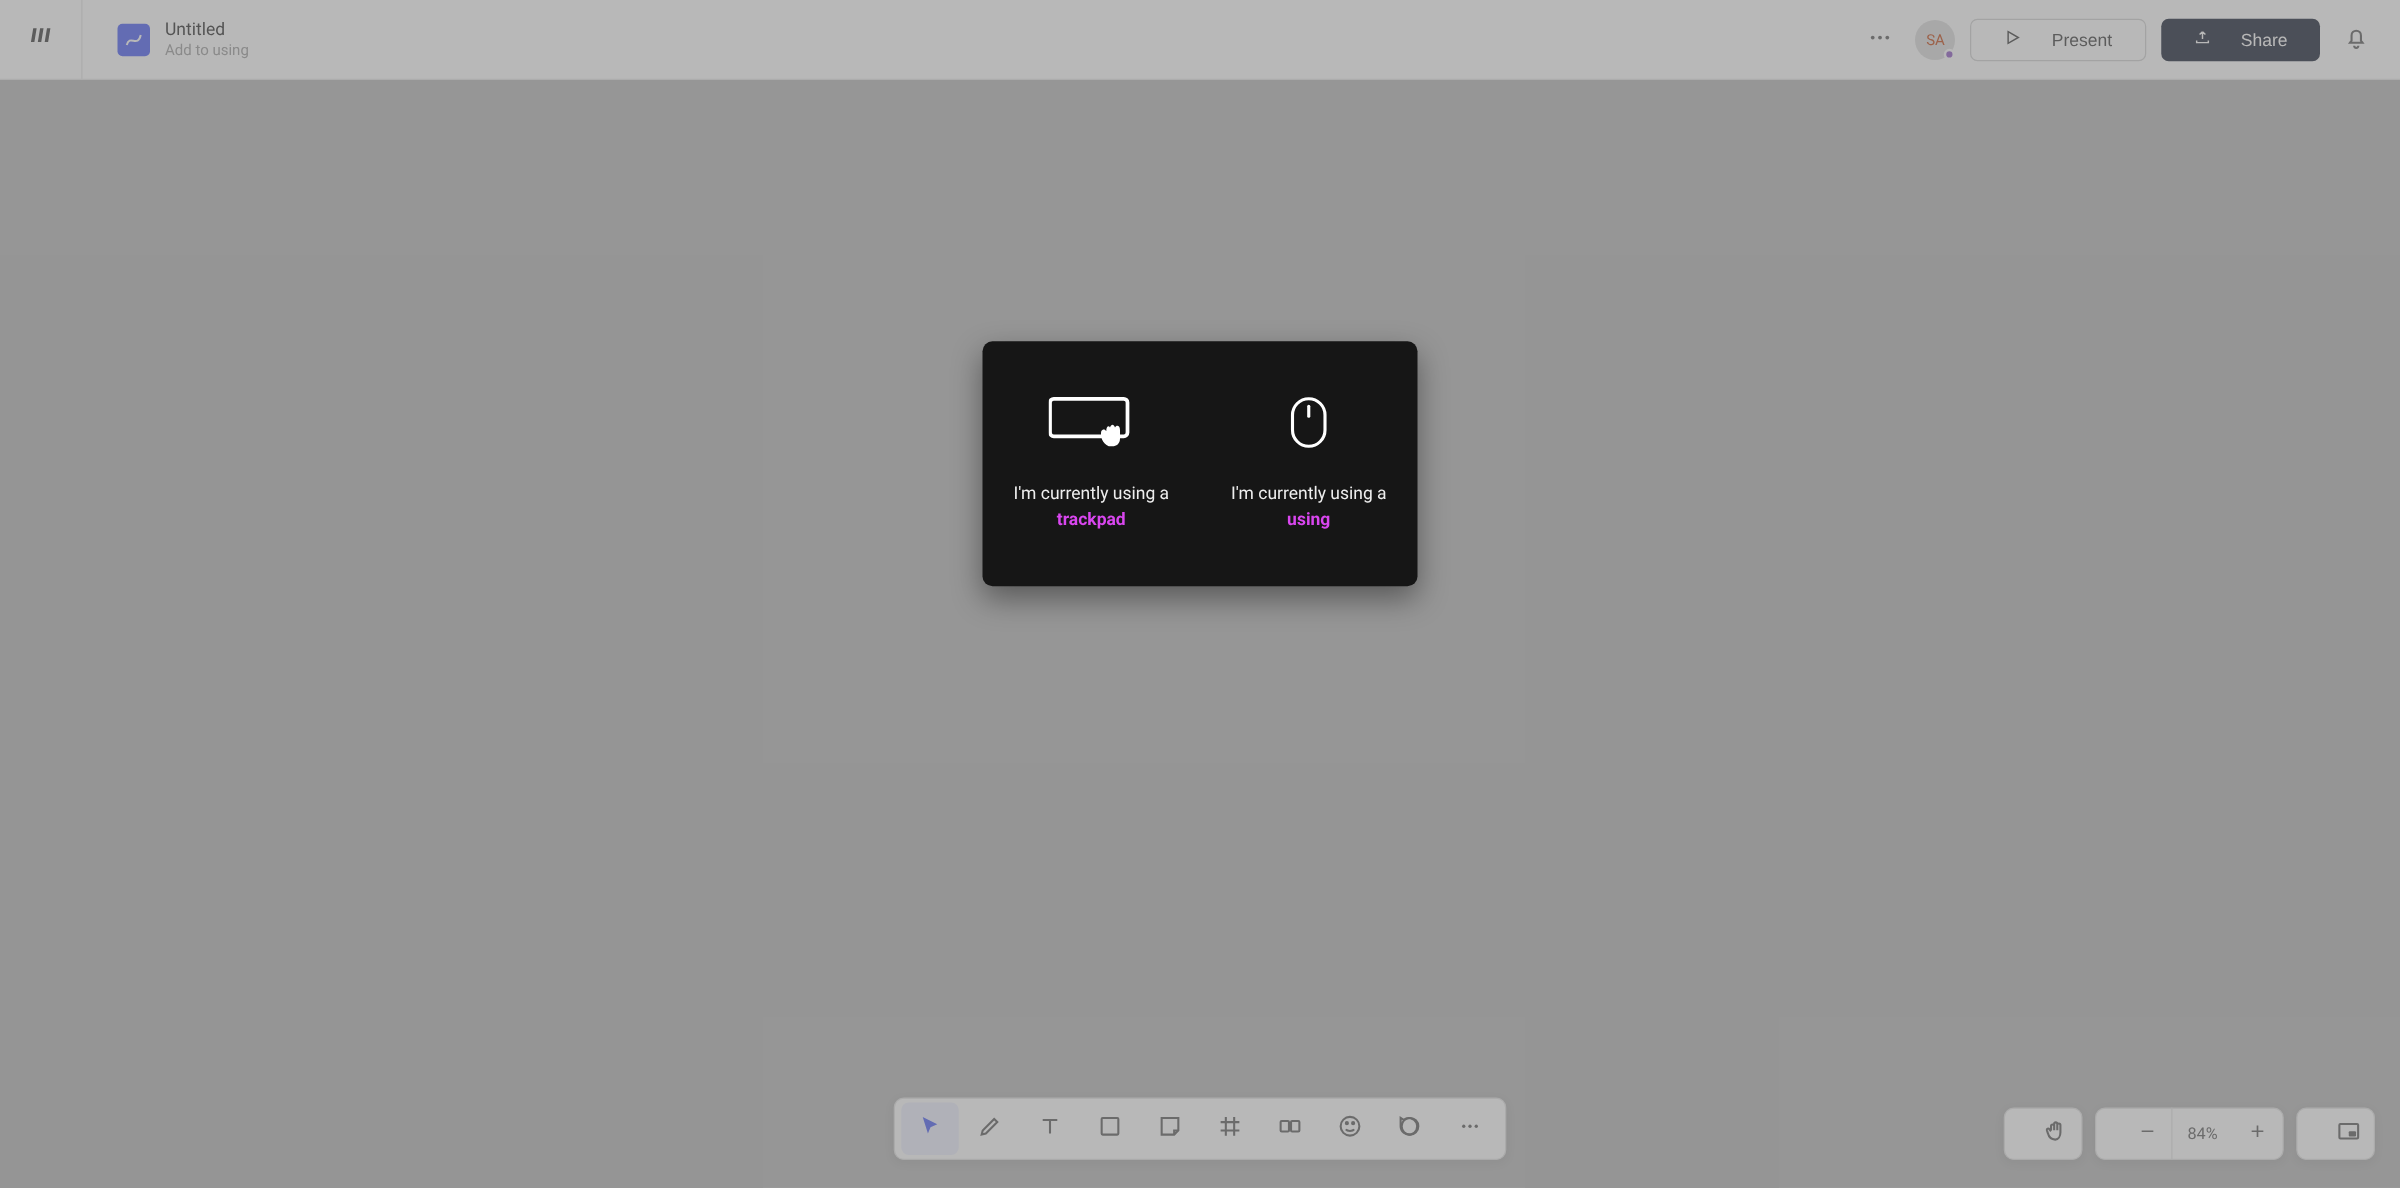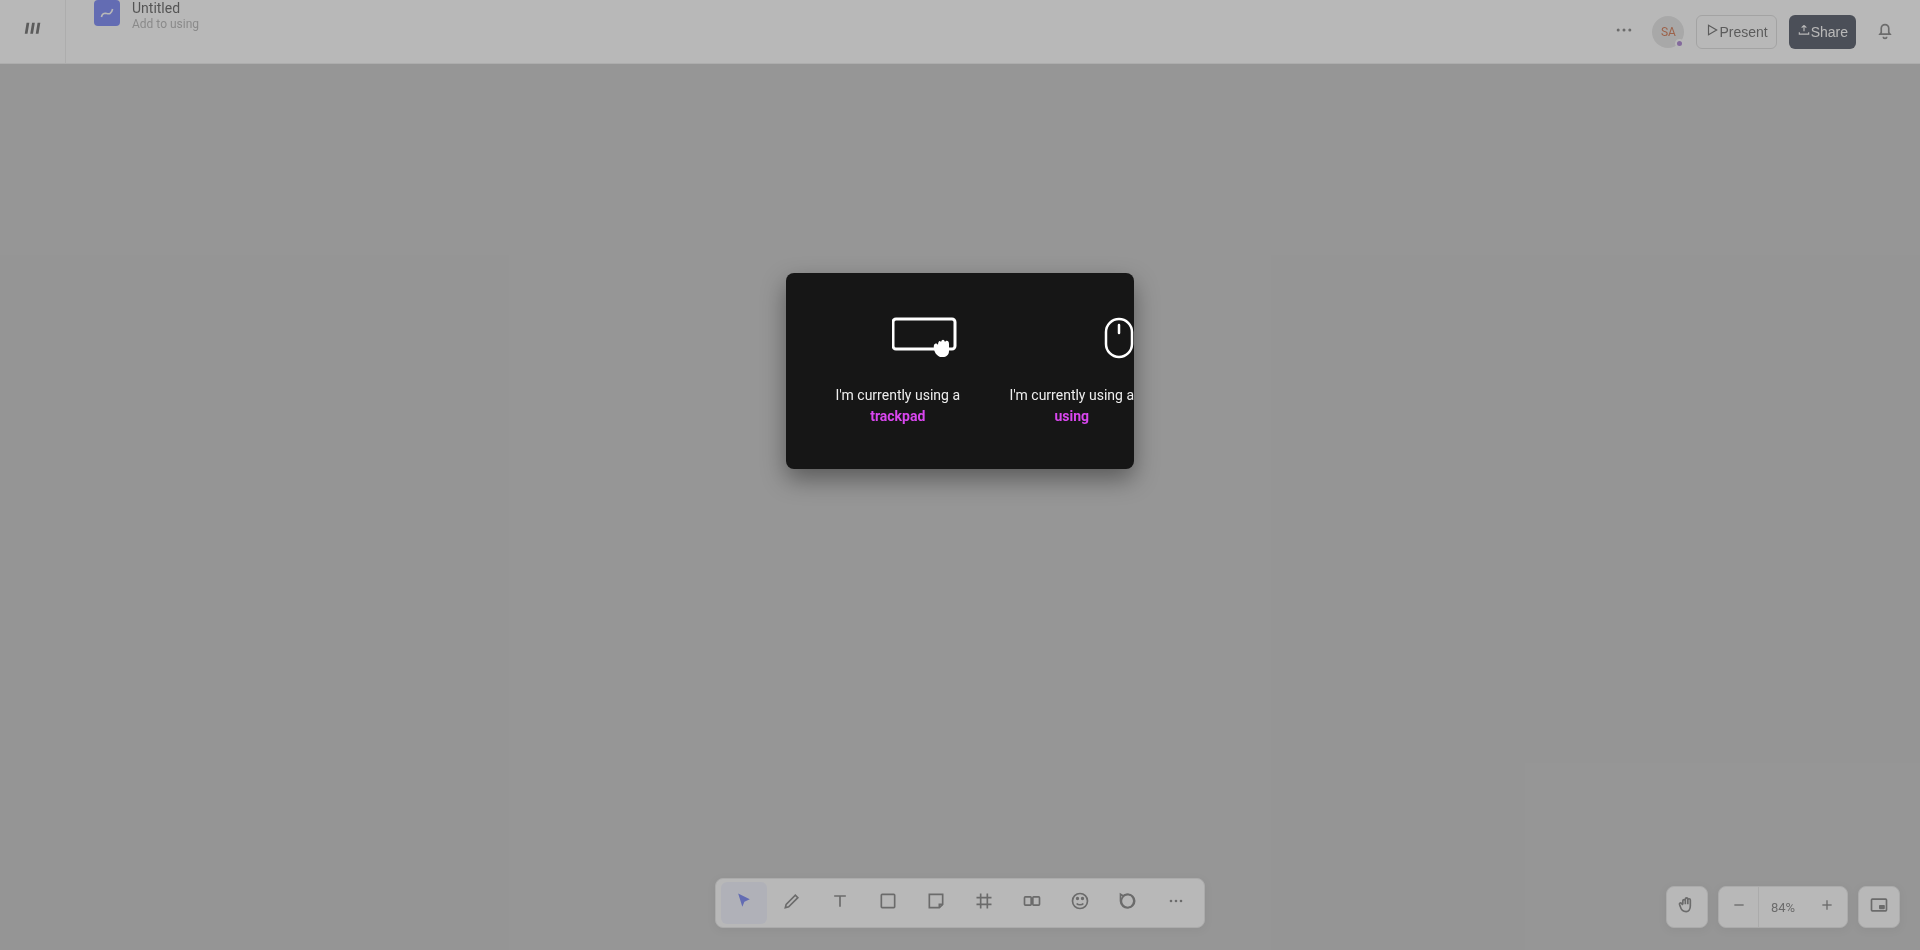--- a/index.html
+++ b/index.html
@@ -12,20 +12,21 @@
       position: relative;
     }
 
     
     .top-header {
       position: absolute;
       top: 0; left: 0; right: 0;
       height: 64px;
       background: #ffffff;
       display: flex;
+      align-items: center;
       border-bottom: 1px solid #e6e6e6;
       z-index: 2;
     }
     .logo-home {
       width: 66px;
       height: 64px;
       display: flex;
       align-items: center;
       justify-content: center;
       border-right: 1px solid #e6e6e6;
@@ -78,22 +79,22 @@
     .avatar-badge .presence-dot {
       position: absolute; bottom: 0; right: 0;
       width: 9px; height: 9px; border-radius: 50%;
       background: #8a52c2;
       border: 2px solid #fff;
     }
 
     .btn {
       height: 34px;
       border-radius: 6px;
-      display: flex; align-items: center; gap: 0;
-      padding: 0 8px;
+      display: flex; align-items: center; gap: 24px;
+      padding: 0 26px;
       font-size: 14px;
       cursor: pointer;
       border: none;
     }
     .btn-outline {
       background: #fff;
       border: 1px solid #d0d0d0;
       color: #333;
     }
     .btn-primary {
@@ -128,21 +129,21 @@
       background: #161616;
       border-radius: 8px;
       display: flex;
       z-index: 5;
       box-shadow: 0 10px 24px rgba(0,0,0,0.4);
     }
     .modal .option {
       width: 50%;
       display: flex;
       flex-direction: column;
-      align-items: flex-end;
+      align-items: center;
       justify-content: center;
       gap: 24px;
       cursor: pointer;
       color: #eee;
     }
     .modal .option .icon-slot { height: 46px; display: flex; align-items: center; justify-content: center; }
     .modal .option .caption { text-align: center; font-size: 14px; line-height: 1.5; }
     .modal .option .caption strong { font-weight: 700; color: #d946ef; }
 
     
@@ -181,20 +182,21 @@
       gap: 10px;
       z-index: 2;
     }
     .br-group {
       height: 42px;
       background: #fff;
       border: 1px solid #e3e3e3;
       border-radius: 8px;
       display: flex; align-items: center;
       box-shadow: 0 2px 8px rgba(0,0,0,0.08);
+      padding-left: 21px;
     }
     .br-btn {
       width: 40px; height: 42px;
       display: flex; align-items: center; justify-content: center;
       cursor: pointer; color: #555;
       border-right: 1px solid #e3e3e3;
     }
     .br-btn:last-child { border-right: none; }
     .zoom-readout {
       width: 48px; text-align: center; font-size: 13px; color: #555;

